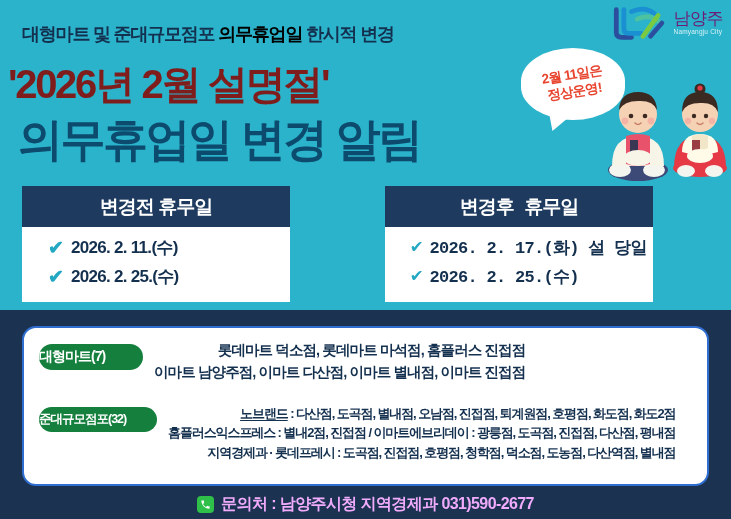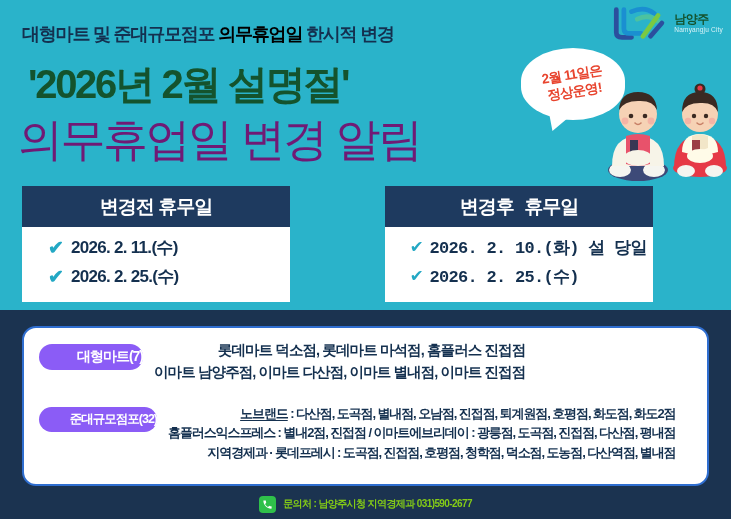--- a/index.html
+++ b/index.html
@@ -21,41 +21,41 @@
     position:absolute; left:0; top:0; width:731px; height:310px;
     background:#2ab3ca;
   }
   .logo-wrap {
     position:absolute; right:8px; top:4px;
     display:flex; align-items:center; gap:4px;
   }
   .logo-mark { width:58px; height:38px; display:block; }
   .logo-text { line-height:1; }
   .logo-kr {
-    font-size:12px; font-weight:bold; color:#14532d;
+    font-size:17px; font-weight:normal; color:#701a75;
     letter-spacing:-0.5px; display:block;
   }
   .logo-en {
     font-size:6.5px; color:#d8f2f7; display:block;
     margin-top:2px; letter-spacing:0.2px;
   }
   .subtitle {
     position:absolute; left:22px; top:22px;
     font-size:18px; font-weight:bold; letter-spacing:-1.2px;
     color:#14304f; white-space:nowrap;
   }
   .subtitle .hl { color:#000000; }
   .title1 {
-    position:absolute; left:28px; top:57px;
-    font-size:40px; font-weight:bold; color:#14532d;
+    position:absolute; left:8px; top:57px;
+    font-size:40px; font-weight:bold; color:#7f1d1d;
     letter-spacing:-2.3px; white-space:nowrap;
   }
   .title2 {
     position:absolute; left:18px; top:110px;
-    font-size:45px; font-weight:normal; color:#701a75;
+    font-size:45px; font-weight:bold; color:#0c4a6e;
     letter-spacing:-2.5px; white-space:nowrap;
   }
   
   .bubble {
     position:absolute; left:521px; top:48px;
     width:104px; height:72px; background:#ffffff;
     border-radius:50%/46%;
     display:flex; align-items:center; justify-content:center;
   }
   .bubble-tail {
@@ -99,22 +99,22 @@
   .store-panel {
     position:absolute; left:22px; top:326px; width:687px; height:160px;
     background:#ffffff; border:2px solid #2f6ed0; border-radius:14px;
     padding:10px 0 0 0;
   }
   .store-group { display:flex; align-items:flex-start; }
   .group-mart { margin-top:2px; }
   .group-semi { margin-top:20px; }
   .badge {
     flex:0 0 auto; margin-left:15px;
-    background:#8b5cf6; color:#ffffff; border-radius:20px;
-    text-align:right; font-weight:bold; letter-spacing:-1px;
+    background:#15803d; color:#ffffff; border-radius:20px;
+    text-align:left; font-weight:bold; letter-spacing:-1px;
     white-space:nowrap;
   }
   .badge.mart { width:104px; padding:4px 0; font-size:14px; margin-top:4px;}
   .badge.semi { width:118px; padding:4px 0; font-size:12.5px; margin-top:3px;}
   .store-lines { margin-left:11px;text-align:right; }
   .sline {
     font-size:14.5px; font-weight:bold; color:#14304f;
     letter-spacing:-0.9px; line-height:1.5; white-space:nowrap;
   }
   .sline.small { font-size:13px; letter-spacing:-1.1px; line-height:1.52; }
@@ -122,21 +122,21 @@
   
   .contact {
     position:absolute; left:0; top:489px; width:731px; height:30px;
     display:flex; align-items:center; justify-content:center; gap:7px;
   }
   .phone-ico {
     width:17px; height:17px; background:#2fc04a; border-radius:4px;
     display:flex; align-items:center; justify-content:center;
   }
   .contact-txt {
-    color:#84cc16; font-size:10px; font-weight:bold; letter-spacing:-0.6px;
+    color:#f0abfc; font-size:16px; font-weight:bold; letter-spacing:-0.6px;
   }
 </style>
 </head>
 <body>
 
 <div id="poster">
 
   <div class="teal-panel">
 
     <div class="logo-wrap">
@@ -220,21 +220,21 @@
         <span class="date-txt">2026. 2. 25.(수)</span>
       </div>
     </div>
   </div>
 
   <div class="card right">
     <div class="card-head">변경후 휴무일</div>
     <div class="card-body">
       <div class="date-row">
         <span class="check">✔</span>
-        <span class="date-txt">2026. 2. 10.(화) 설 당일</span>
+        <span class="date-txt">2026. 2. 17.(화) 설 당일</span>
       </div>
       <div class="date-row">
         <span class="check">✔</span>
         <span class="date-txt">2026. 2. 25.(수)</span>
       </div>
     </div>
   </div>
 
   <div class="store-panel">
 

